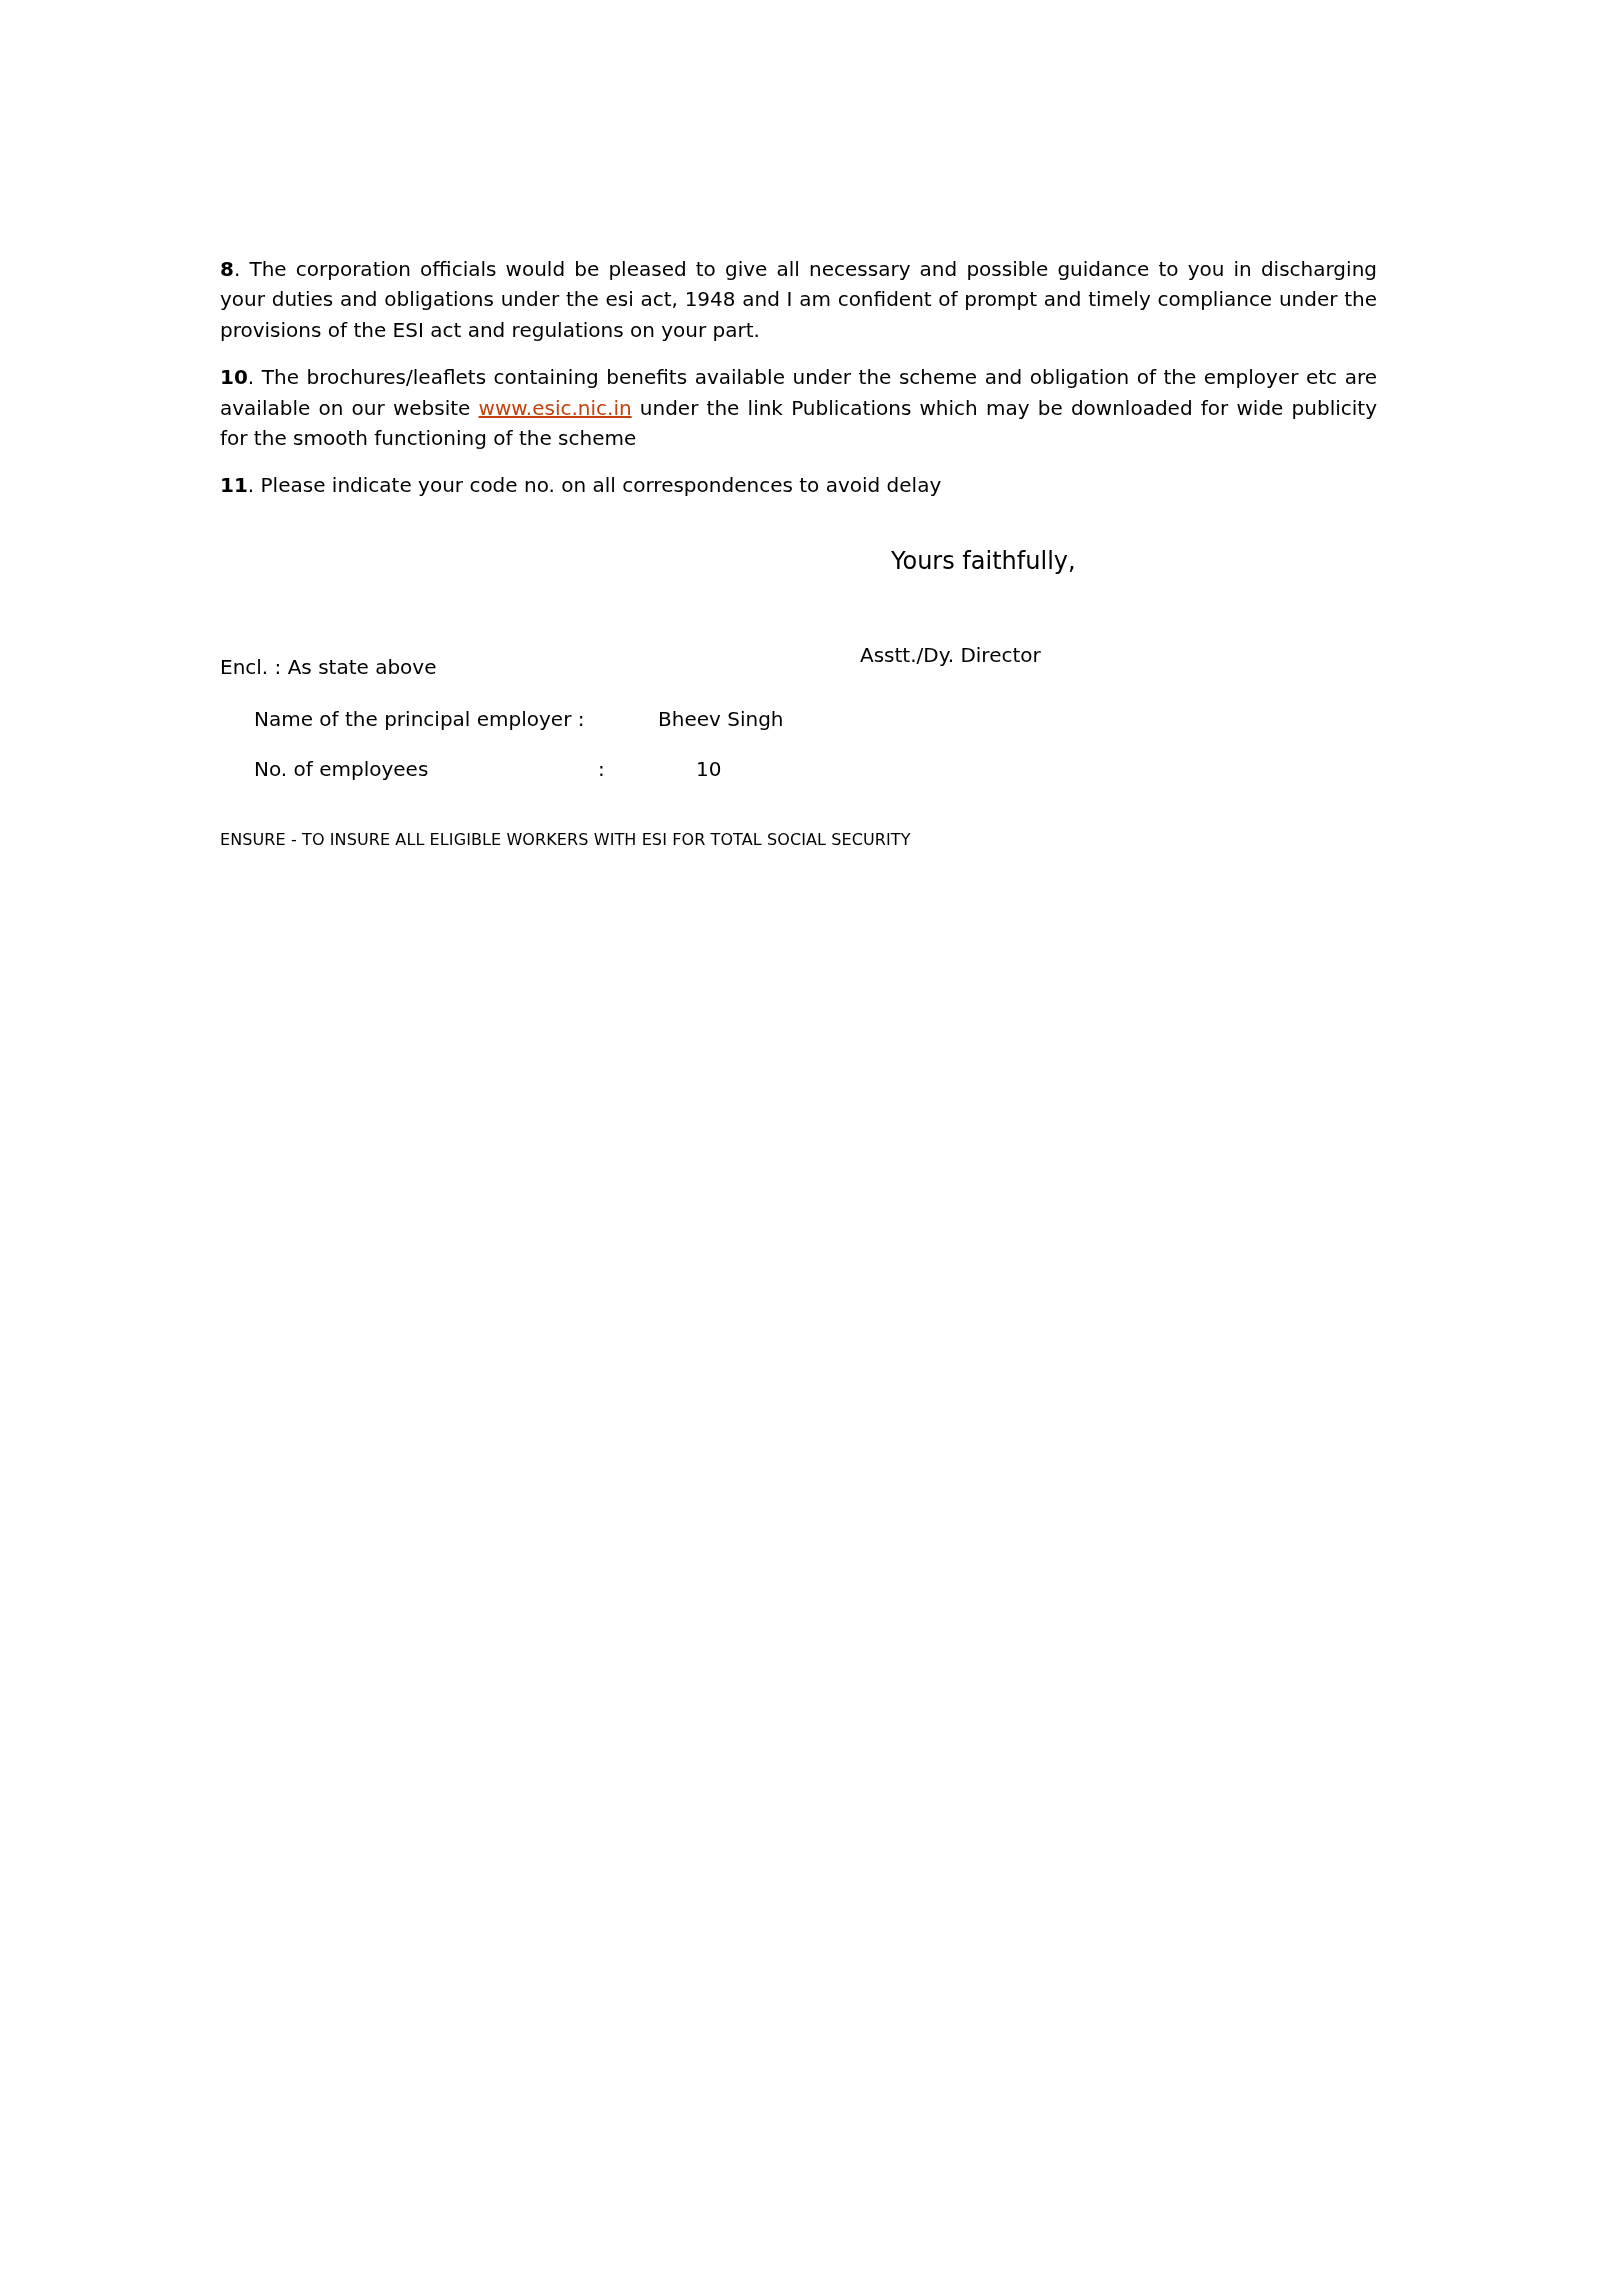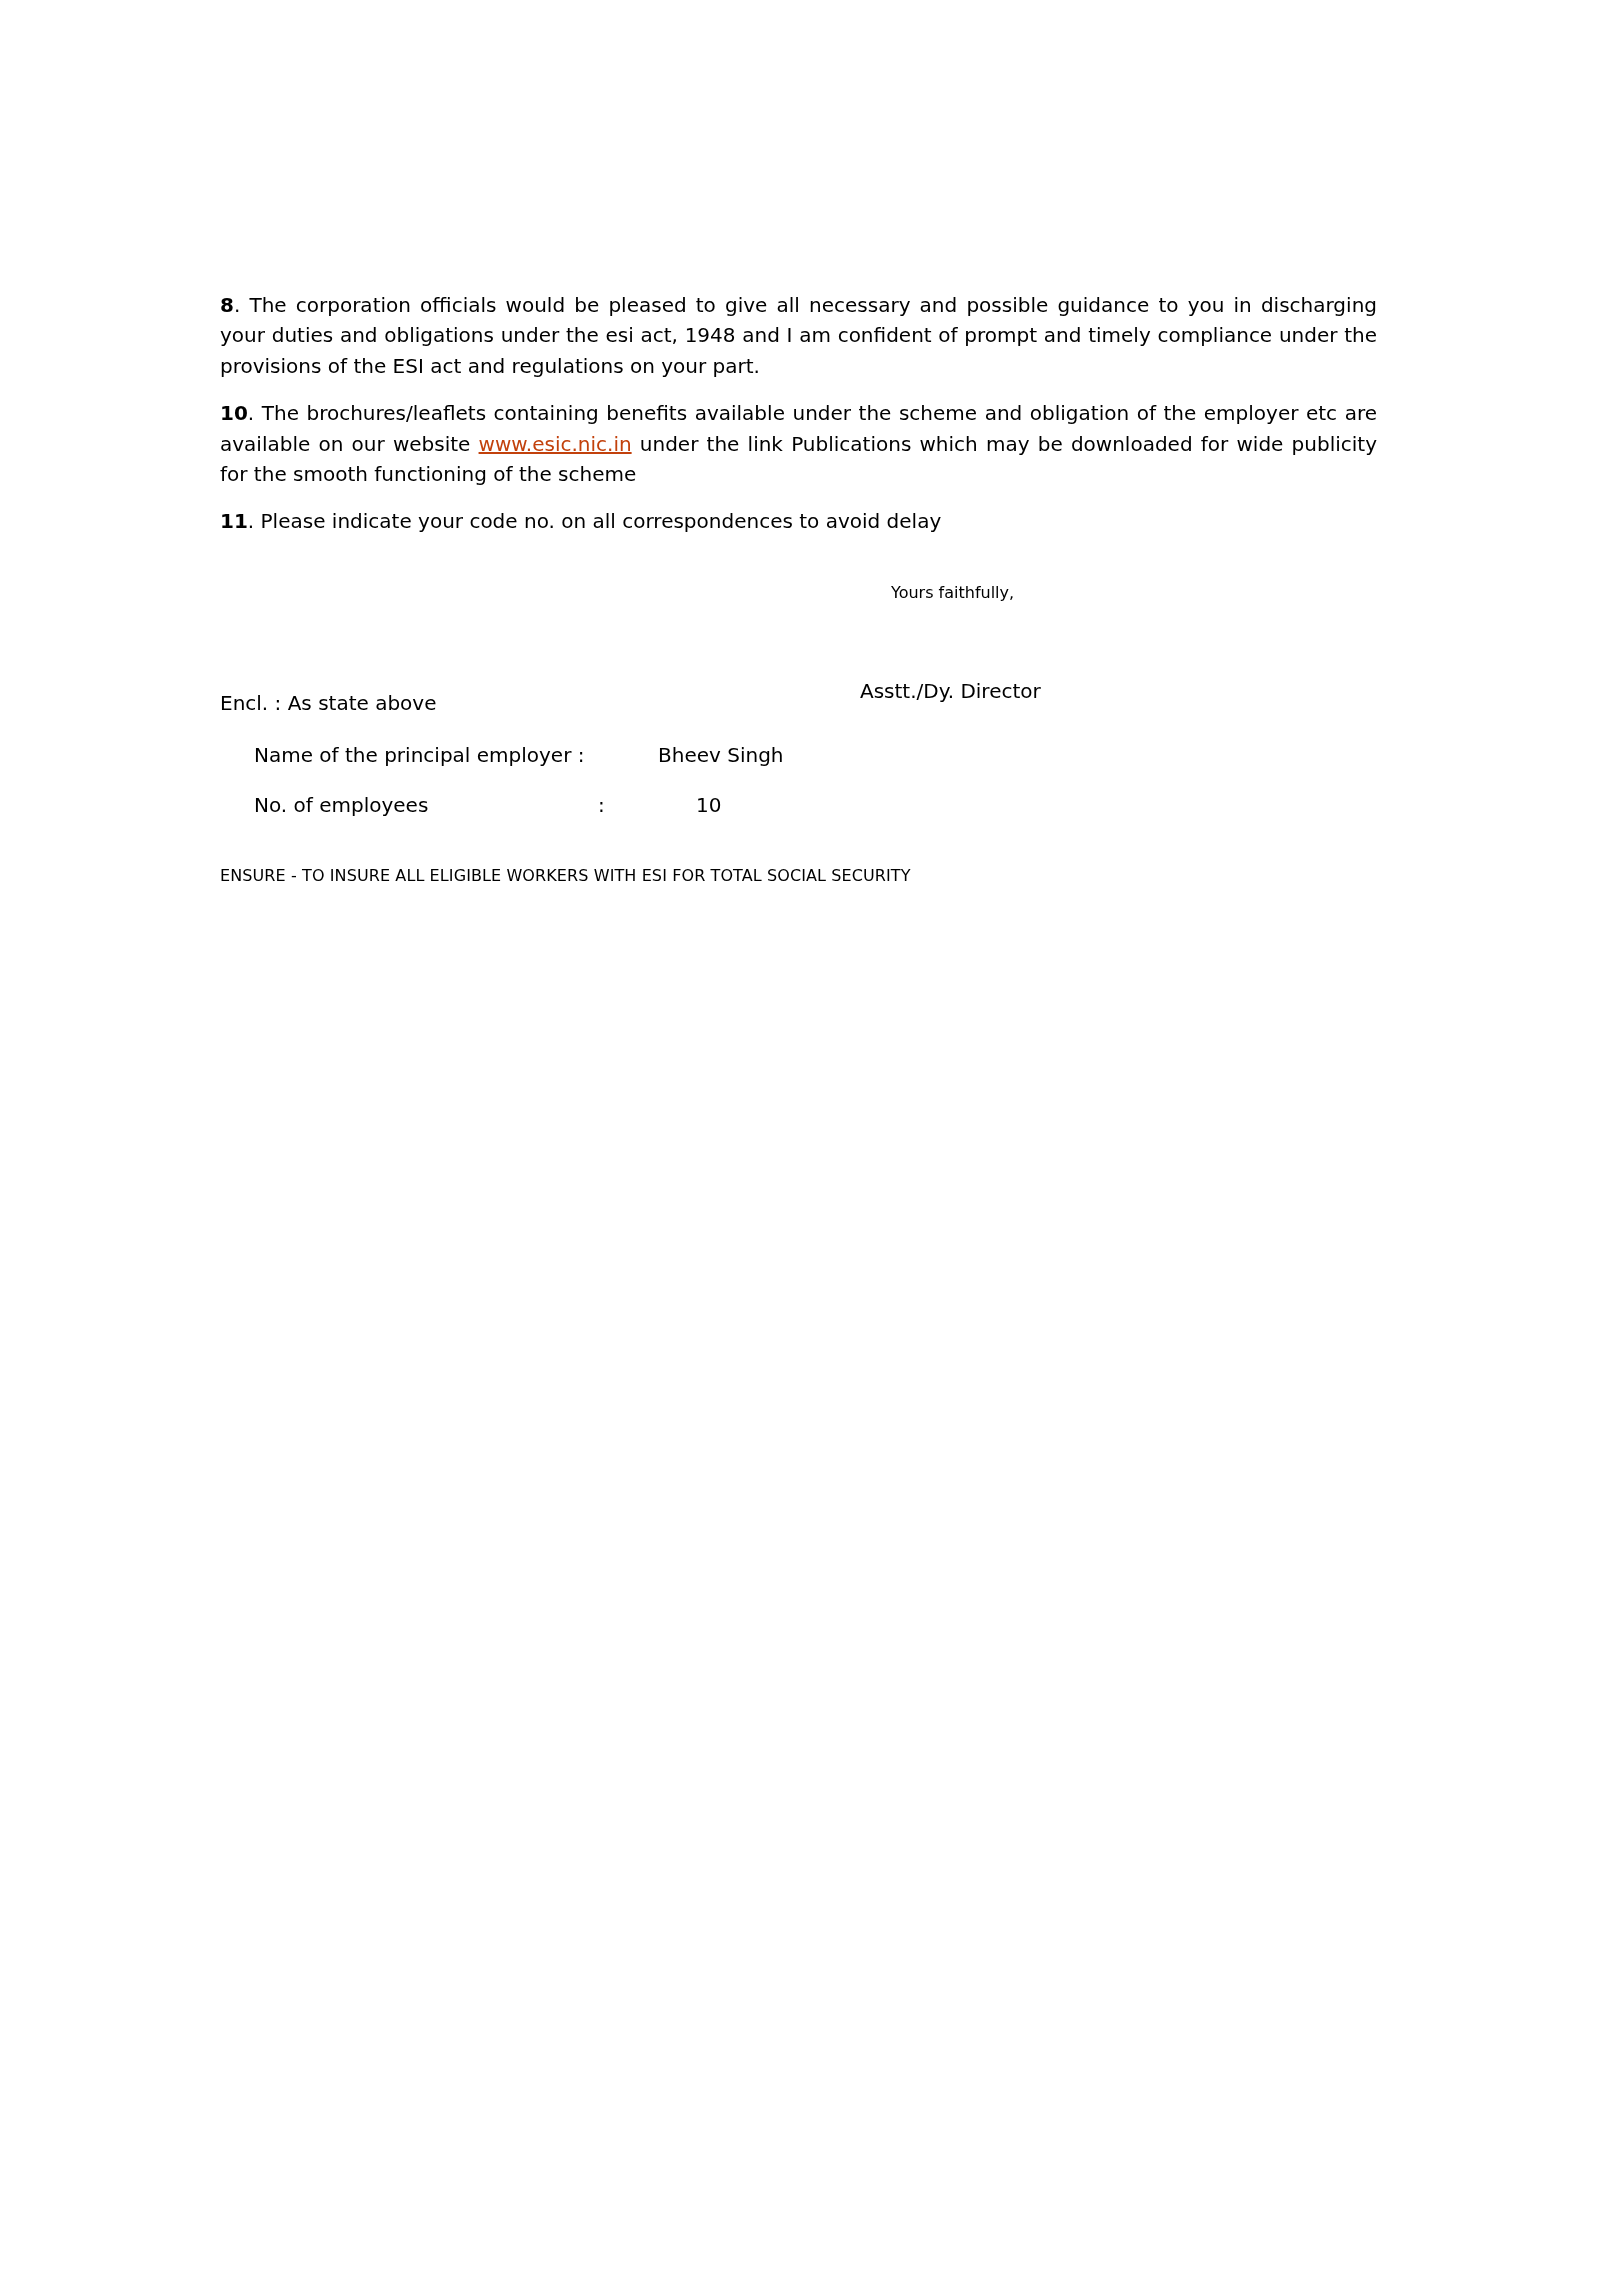--- a/index.html
+++ b/index.html
@@ -19,21 +19,20 @@
     width: 1616px;
     height: 2284px;
     background: #ffffff;
     box-sizing: border-box;
   }
   .content {
     position: absolute;
     left: 220px;
     top: 254px;
     width: 1157px;
-    margin-top: 36px;
   }
   .para {
     font-size: 20px;
     line-height: 1.52;
     text-align: justify;
     margin: 0 0 17px 0;
     color: #000;
   }
   .num {
     font-weight: bold;
@@ -47,21 +46,21 @@
   }
   .sig-block {
     margin-top: 46px;
     position: relative;
     height: 137px;
   }
   .yours {
     position: absolute;
     left: 671px;
     top: 0;
-    font-size: 16px;
+    font-size: 24px;
   }
   .desig {
     position: absolute;
     left: 640px;
     top: 96px;
     font-size: 20px;
   }
   .encl {
     position: absolute;
     left: 0px;

